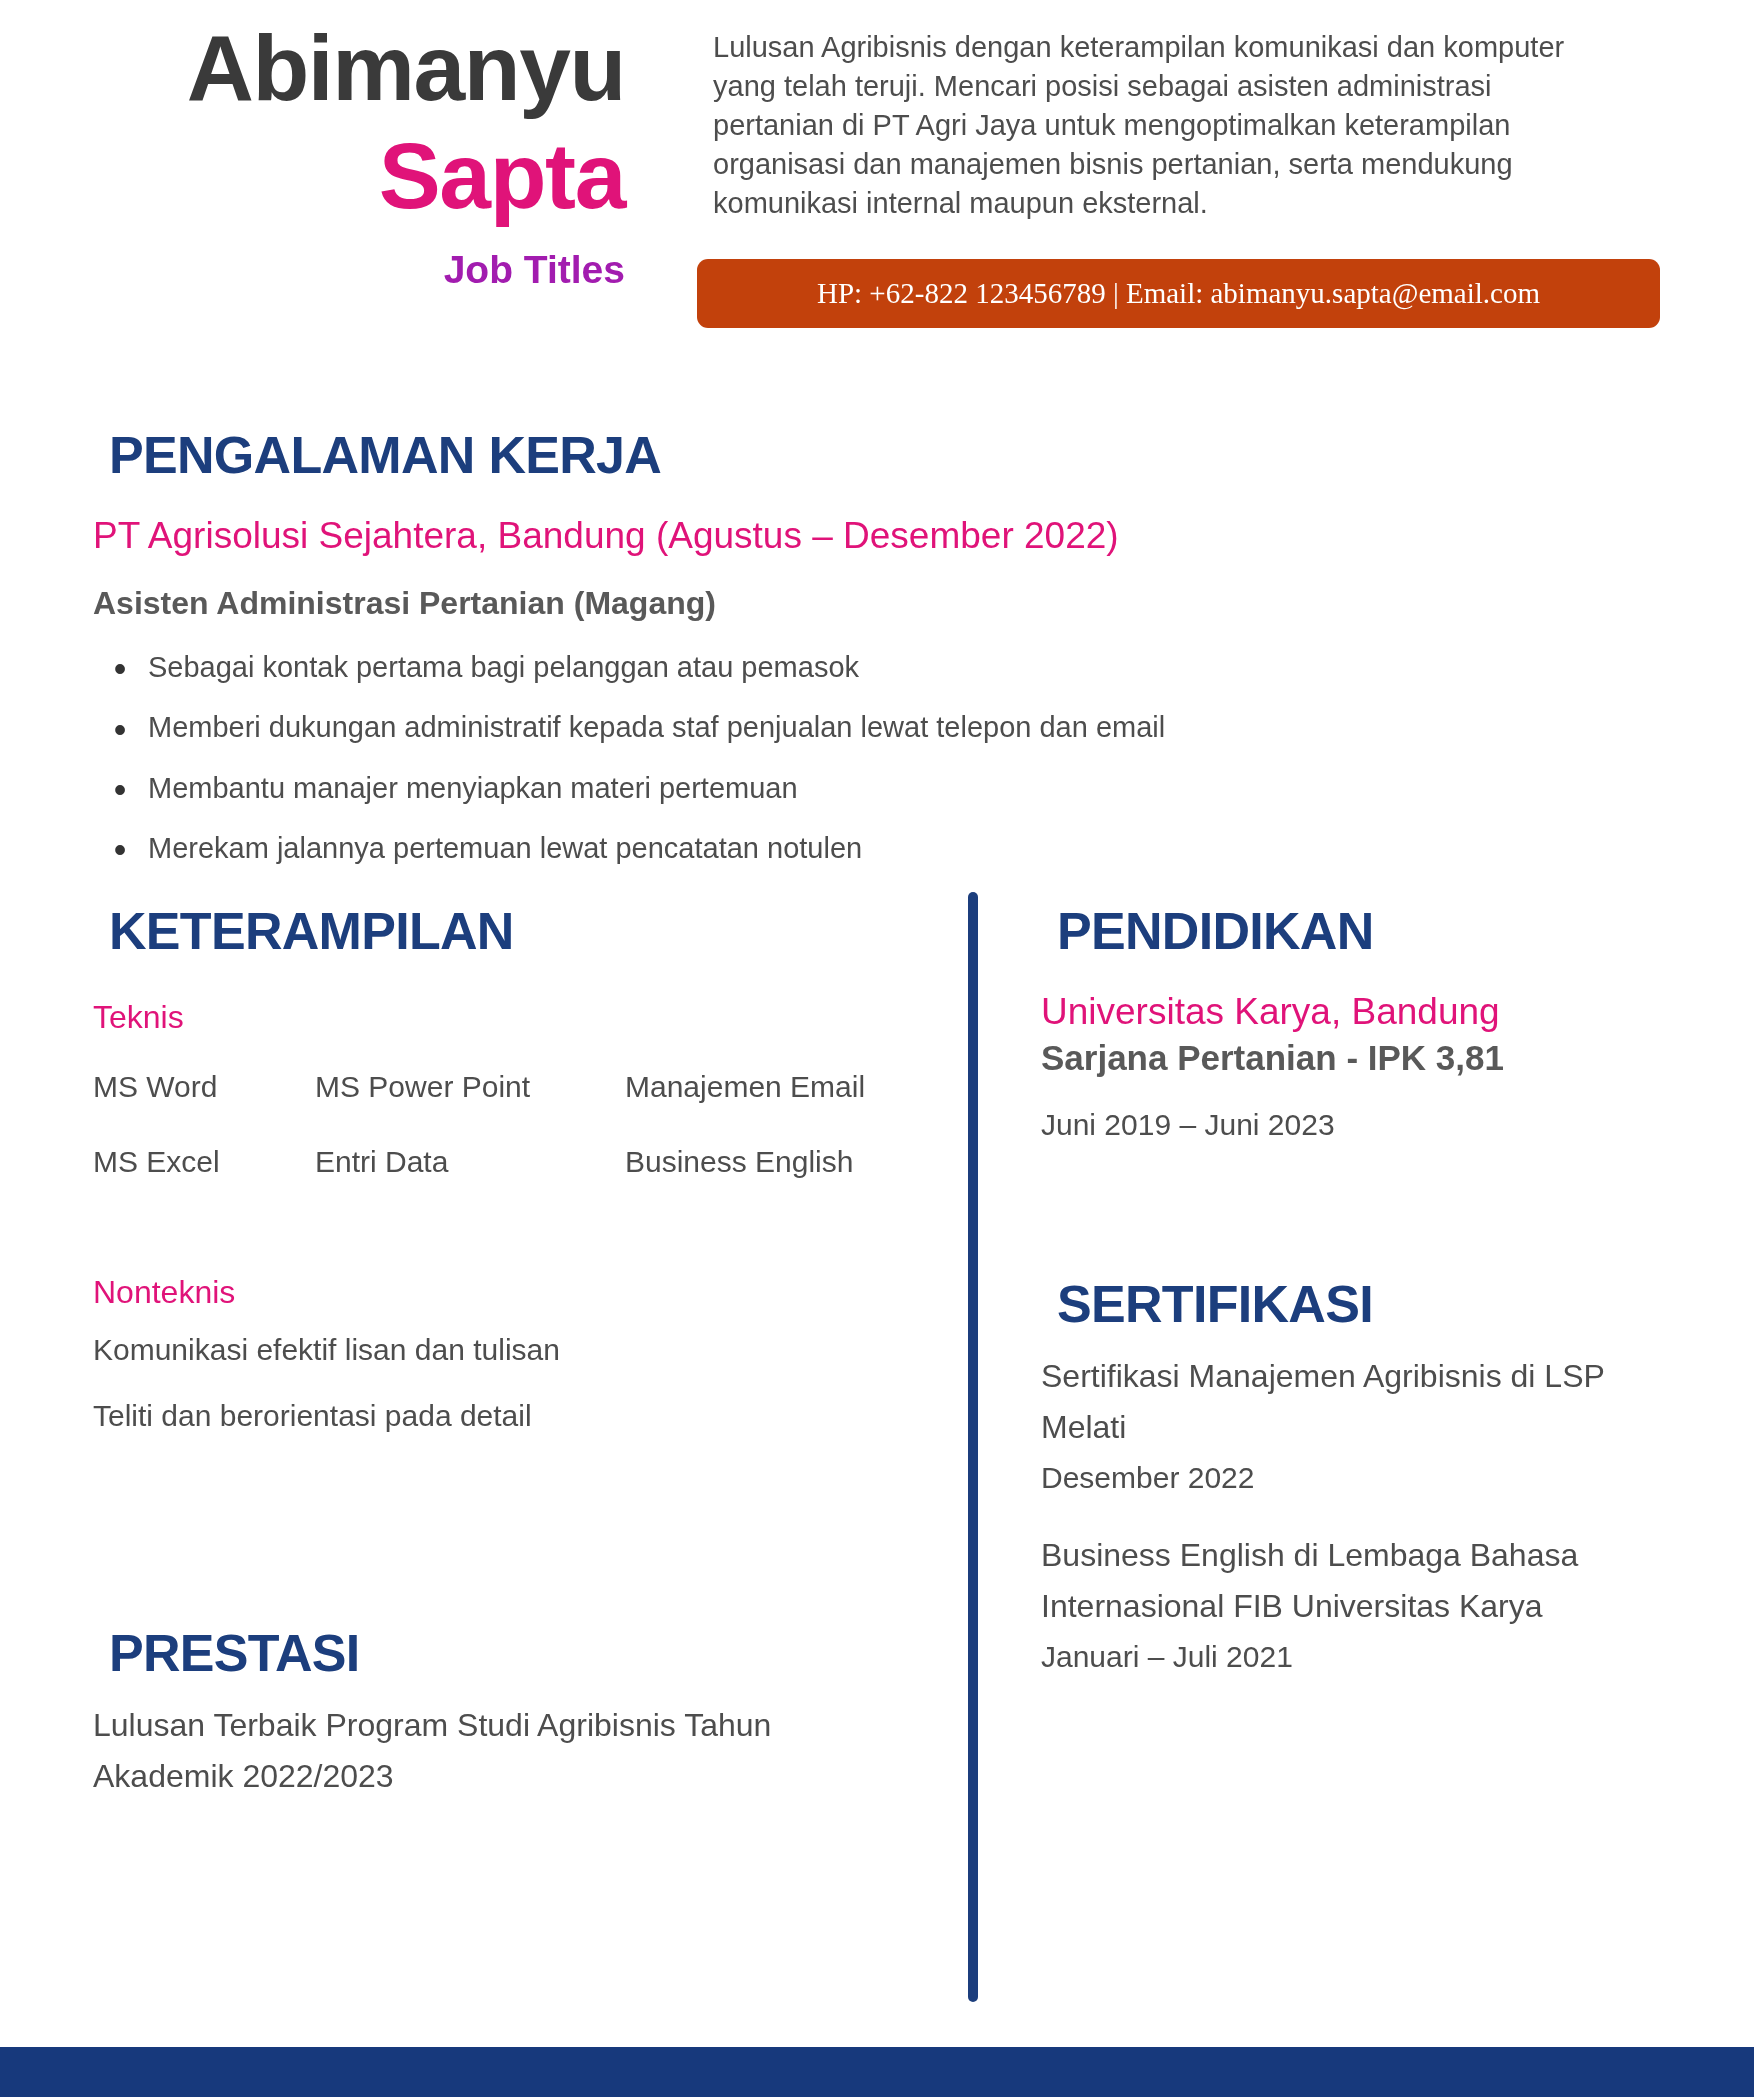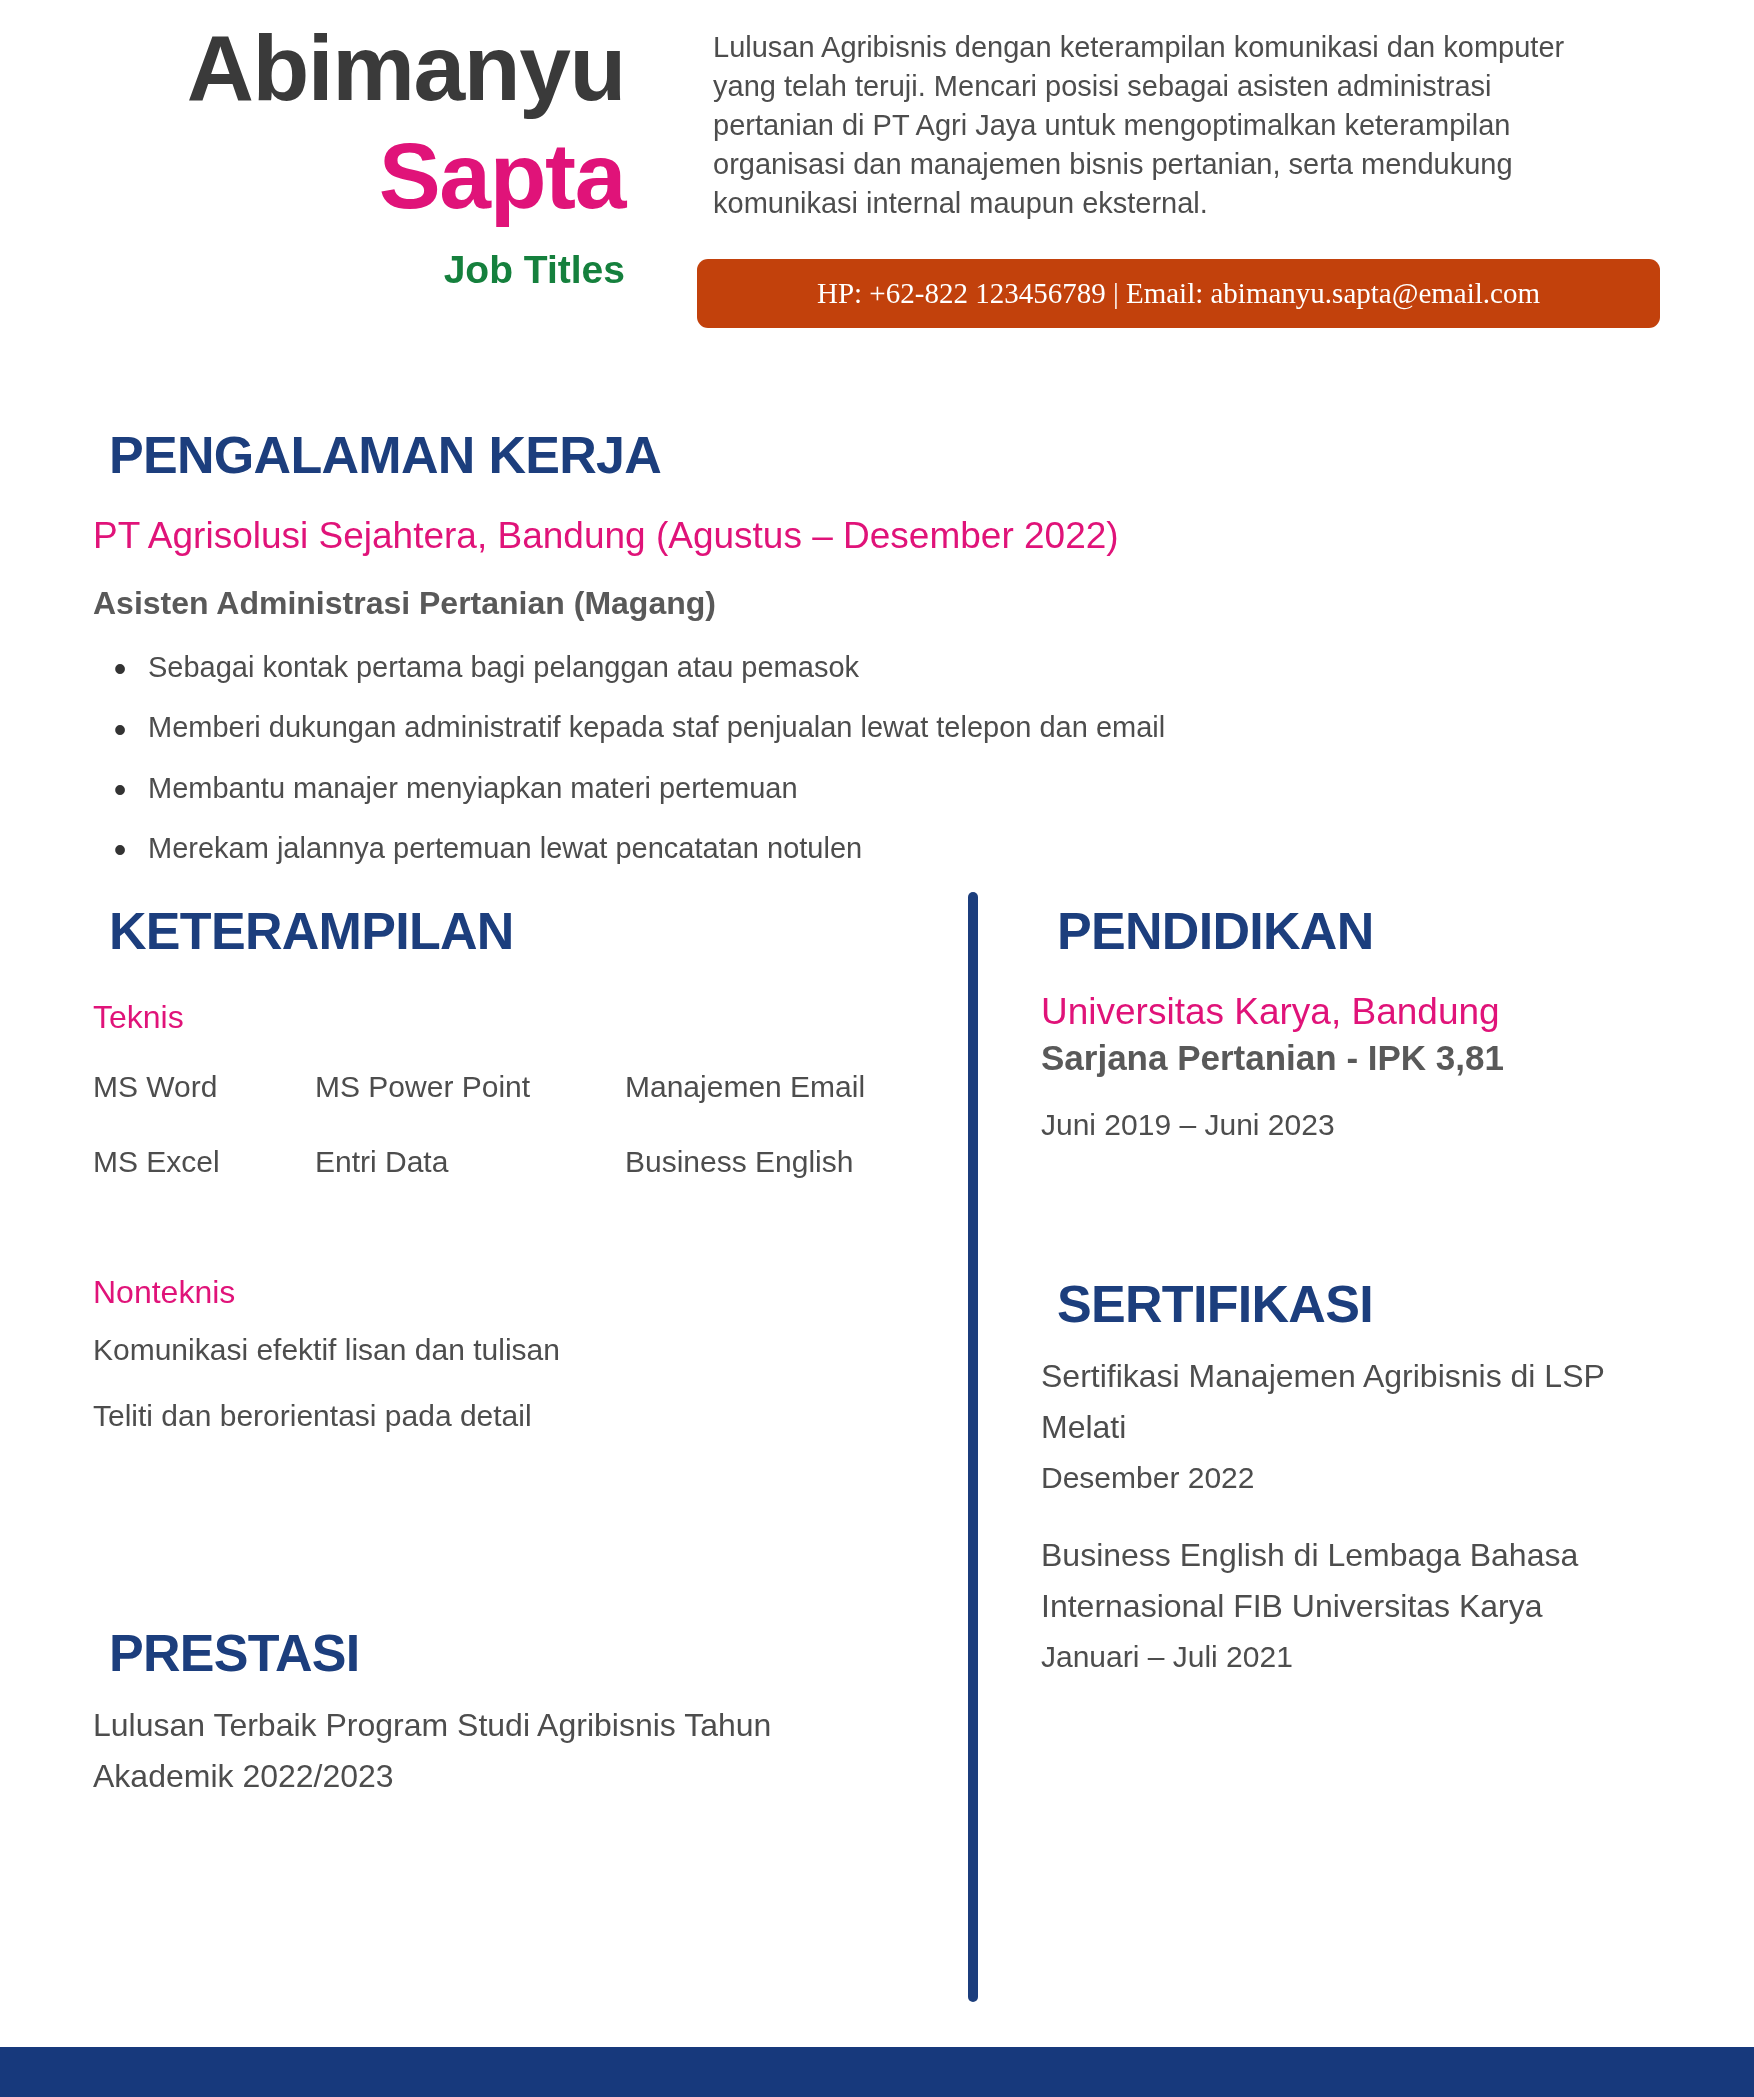--- a/index.html
+++ b/index.html
@@ -19,21 +19,21 @@
   }
   .name-first {
     font-size:93px; font-weight:700; color:#3a3a3a;
     line-height:1.25; letter-spacing:-1.4px;
   }
   .name-last {
     font-size:93px; font-weight:700; color:#e01379;
     line-height:1.25; letter-spacing:-1.4px; margin-top:-8.3px;
   }
   .job-title {
-    font-size:39px; font-weight:700; color:#15803d; margin-top:13.8px;
+    font-size:39px; font-weight:700; color:#a21caf; margin-top:13.8px;
   }
 
   .summary {
     position:absolute; left:713px; top:27.5px; width:985px;
     font-size:29px; line-height:39px; color:#4d4d4d;
   }
 
   .contact-bar {
     position:absolute; left:697px; top:259px; width:963px; height:69px;
     background:#c2410c; border-radius:11px;

